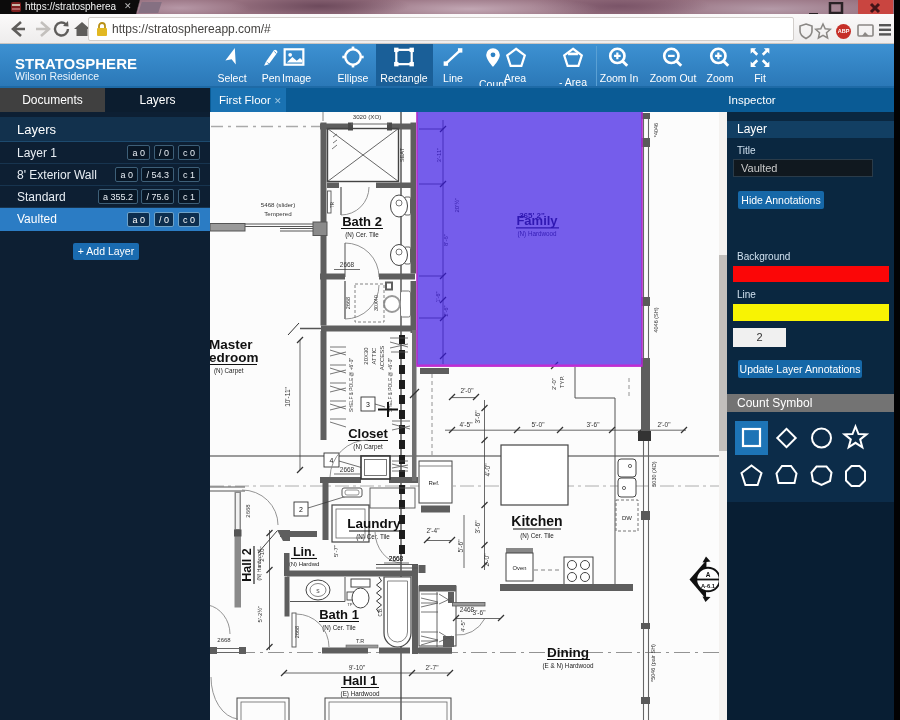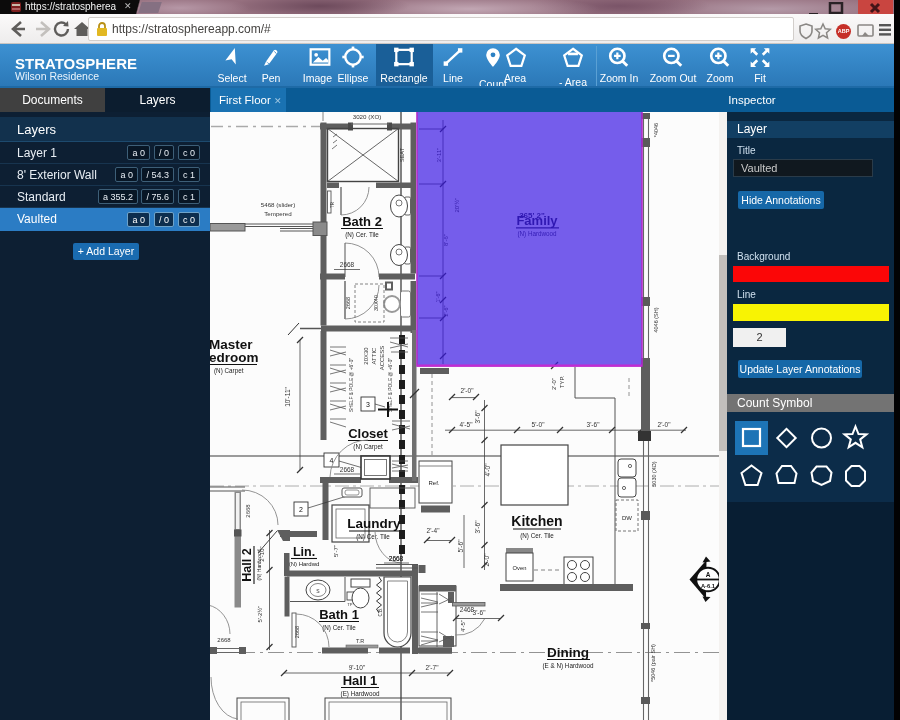--- a/index.html
+++ b/index.html
@@ -102,21 +102,21 @@
 <div class="abs" style="left:203px;top:46px;width:58px;height:40px;text-align:center;"><svg width="24" height="22" viewBox="0 0 21 20" style="display:inline-block">
       <path d="M11.5 1.5 L15.5 16 L10.8 12.2 L5.5 14.5 Z" fill="#fff" transform="rotate(12 11 9)"></path>
     </svg><div style="color:#fff;font-size:10.5px;margin-top:0px;white-space:nowrap;">Select</div></div>
 
 <div class="abs" style="left:242px;top:46px;width:58px;height:40px;text-align:center;"><svg width="24" height="22" viewBox="0 0 21 20" style="display:inline-block">
       <path d="M6 14 L13 4 a2 2 0 0 1 3.2 2.2 L9 16 Z" fill="#fff"></path>
       <path d="M4.2 18 L8.6 16.6 L6 14.2 Z" fill="#fff"></path>
       <path d="M13.5 5 L15.5 7" stroke="#2b80c3" stroke-width="0.8"></path>
     </svg><div style="color:#fff;font-size:10.5px;margin-top:0px;white-space:nowrap;">Pen</div></div>
 
-<div class="abs" style="left:274px;top:46px;width:58px;height:40px;text-align:right;"><svg width="24" height="22" viewBox="0 0 21 20" style="display:inline-block">
+<div class="abs" style="left:282px;top:46px;width:58px;height:40px;text-align:left;"><svg width="24" height="22" viewBox="0 0 21 20" style="display:inline-block">
       <rect x="2" y="3" width="17" height="14" fill="none" stroke="#fff" stroke-width="2"></rect>
       <circle cx="7" cy="8" r="1.7" fill="#fff"></circle>
       <path d="M4 15 L9 10 L13 13.5 L16 11 L18 13 L18 15 Z" fill="#fff"></path>
     </svg><div style="color:#fff;font-size:10.5px;margin-top:0px;white-space:nowrap;">Image</div></div>
 
 <div class="abs" style="left:324px;top:46px;width:58px;height:40px;text-align:center;"><svg width="24" height="22" viewBox="0 0 21 20" style="display:inline-block">
       <circle cx="10.5" cy="10" r="7" fill="none" stroke="#fff" stroke-width="2.2"></circle>
       <rect x="9.3" y="0.5" width="2.4" height="3" fill="#fff"></rect>
       <rect x="9.3" y="16.5" width="2.4" height="3" fill="#fff"></rect>
       <rect x="0.8" y="8.8" width="3" height="2.4" fill="#fff"></rect>

